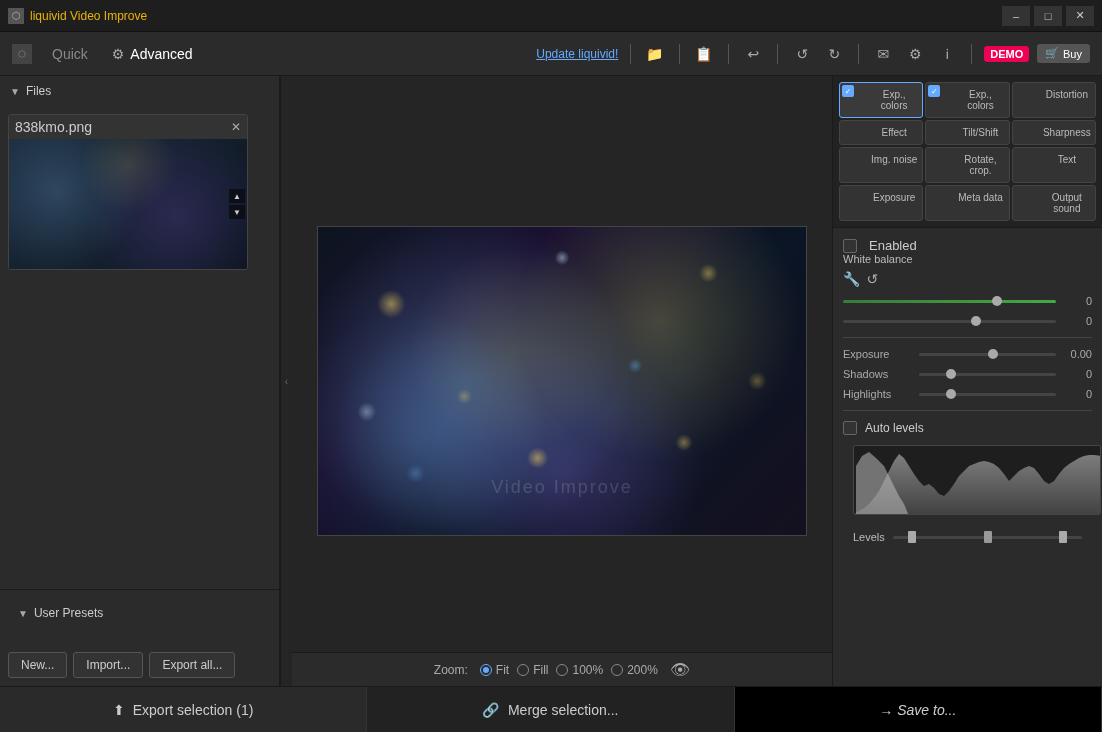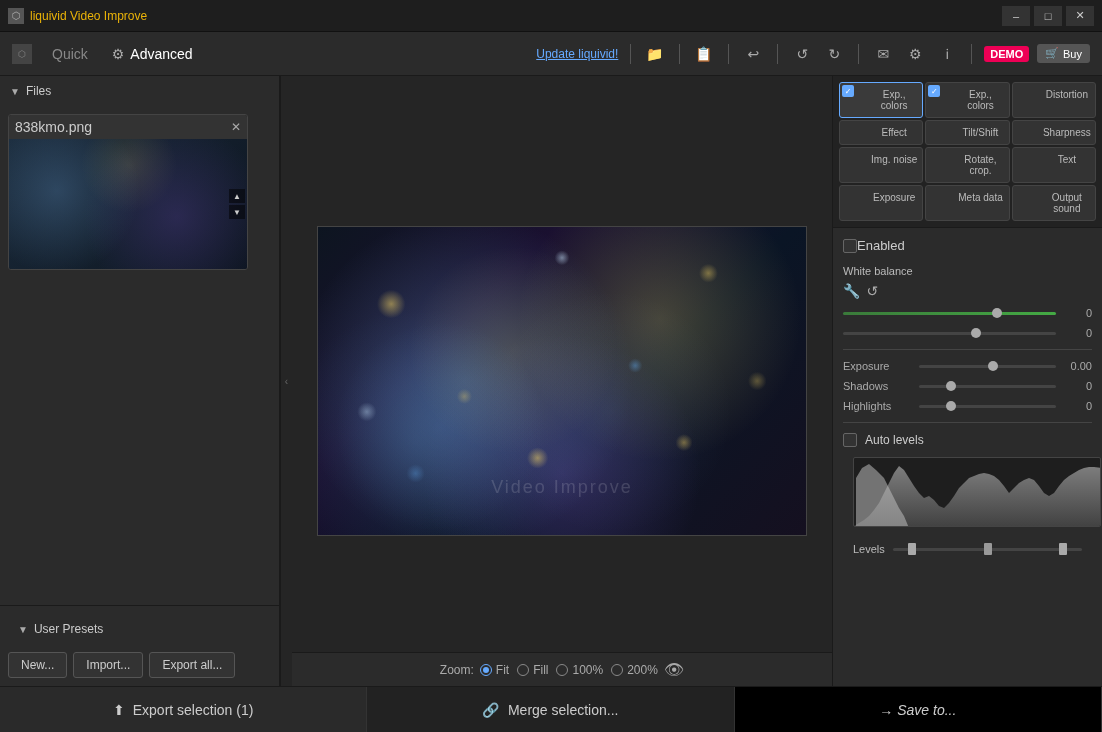--- a/index.html
+++ b/index.html
@@ -199,21 +199,21 @@
     }
     .watermark {
       position: absolute; bottom: 37px; left: 50%; transform: translateX(-50%);
       color: rgba(255,255,255,0.15); font-size: 18px; font-weight: normal;
       white-space: nowrap; letter-spacing: 2px;
     }
     .zoom-bar {
       position: absolute; bottom: 0; left: 0; right: 0;
       height: 34px;
       display: flex; align-items: center; justify-content: center;
-      gap: 6px;
+      gap: 12px;
       background: #2b2b2b;
       border-top: 1px solid #1a1a1a;
     }
     .zoom-label { color: #aaa; font-size: 12px; }
     .radio-group { display: flex; align-items: center; gap: 8px; }
     .radio-item { display: flex; align-items: center; gap: 4px; color: #aaa; font-size: 12px; cursor: pointer; }
     .radio-dot {
       width: 12px; height: 12px;
       border-radius: 50%; border: 1px solid #888;
       display: flex; align-items: center; justify-content: center;
@@ -259,22 +259,21 @@
       background: #6af; border-radius: 2px;
       display: flex; align-items: center; justify-content: center;
       font-size: 8px; color: #fff;
     }
     .module-btn .mod-label { color: #bbb; font-size: 10px; margin-left: 26px; }
 
     
     .settings-area { padding: 10px; }
 
     .enabled-row {
-      display: flex; align-items: center; gap: 0;
-      margin-bottom: 12px;
+      display: flex; align-items: center; gap: 12px;
     }
     .checkbox-custom {
       width: 14px; height: 14px;
       border: 1px solid #666; background: #333;
       border-radius: 2px; cursor: pointer;
     }
     .enabled-label { color: #ccc; font-size: 13px; }
 
     .section-label { color: #bbb; font-size: 11px; margin-bottom: 6px; }
 
@@ -332,21 +331,21 @@
       position: absolute; top: 50%; transform: translateY(-50%);
       width: 8px; height: 12px; background: #aaa; border-radius: 1px; cursor: pointer;
     }
     .levels-label { color: #bbb; font-size: 11px; width: 40px; }
 
     
     .user-presets-section {
       padding: 8px;
       border-top: 1px solid #1a1a1a;
     }
-    .presets-buttons { display: flex; gap: 6px; margin-top: 8px; }
+    .presets-buttons { display: flex; gap: 6px; margin-top: 24px; }
     .preset-btn {
       background: #333; border: 1px solid #555;
       color: #ccc; padding: 5px 12px;
       border-radius: 3px; cursor: pointer; font-size: 12px;
     }
 
     
     .bottom-bar {
       height: 46px;
       background: #222;

